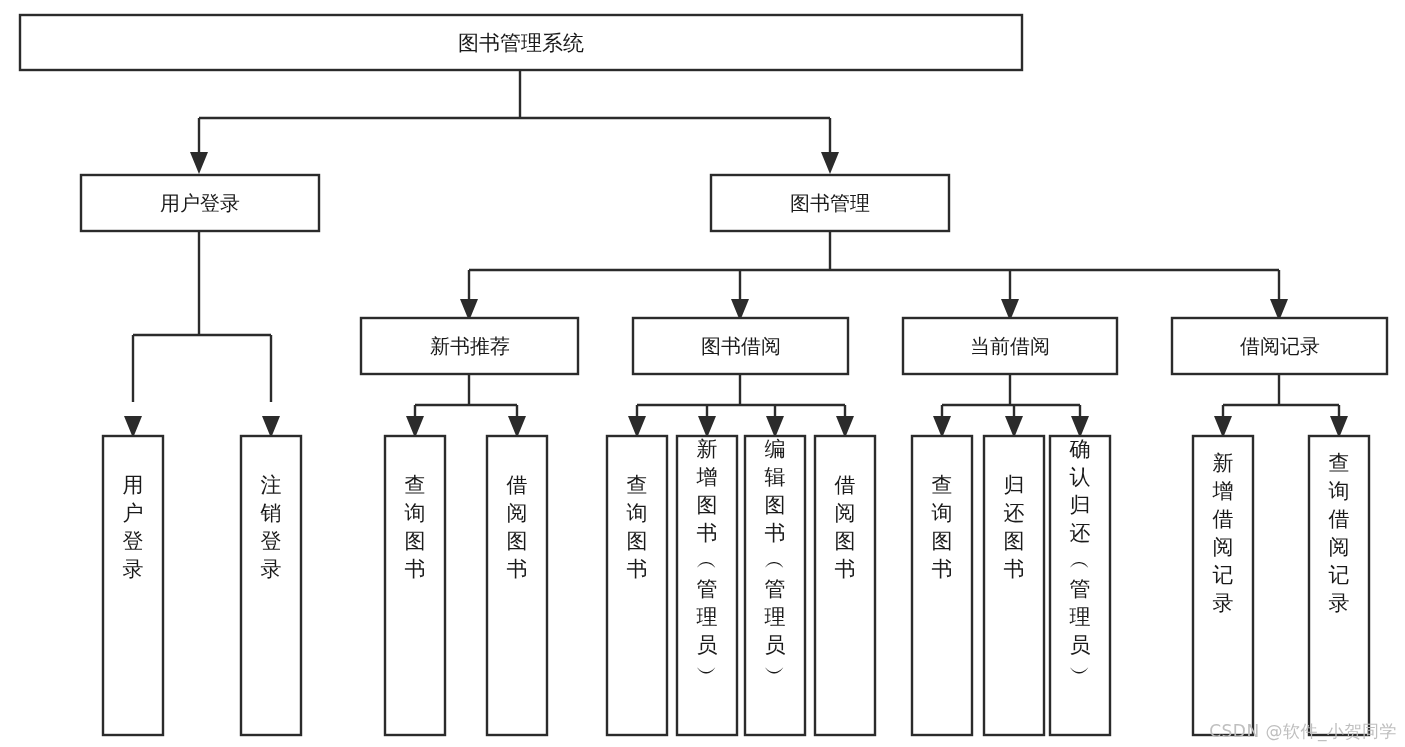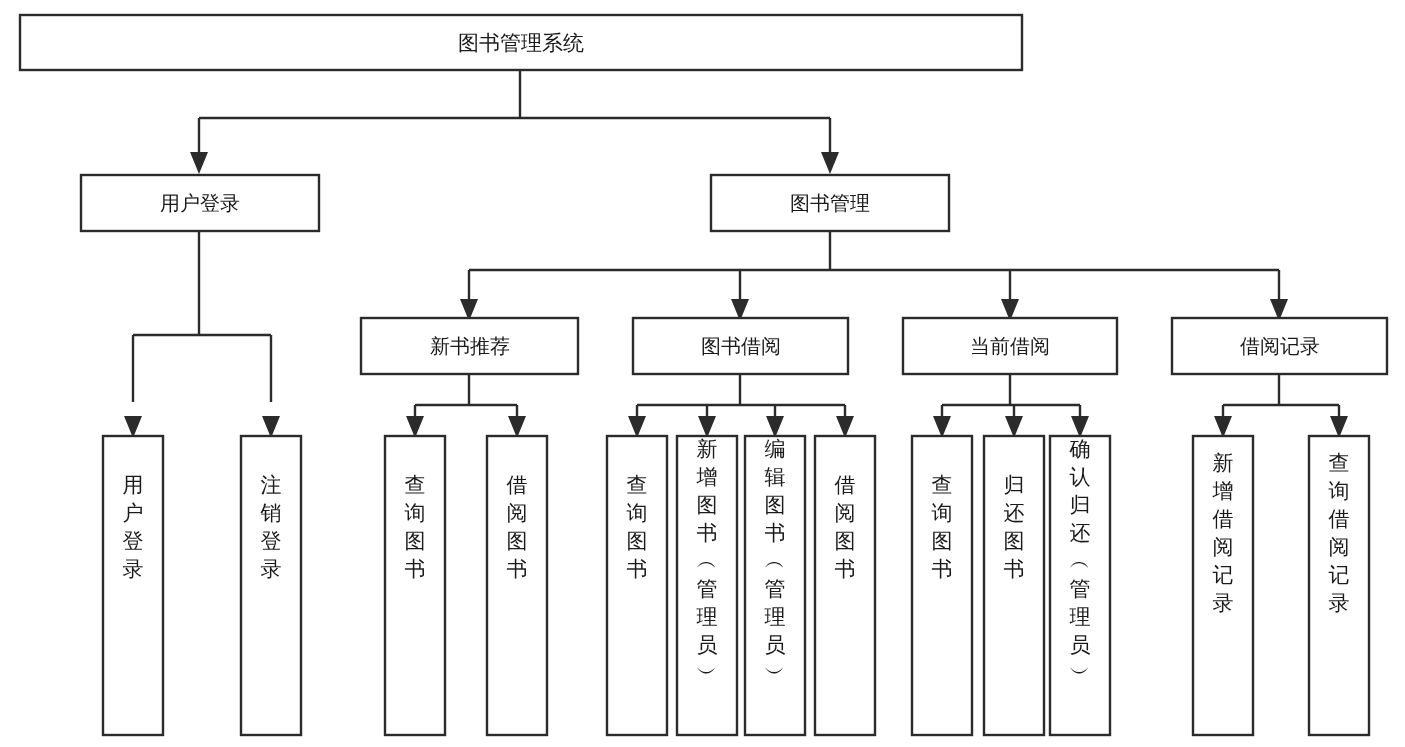--- a/index.html
+++ b/index.html
@@ -231,13 +231,14 @@
       <rect class="node-box" x="1193" y="436" width="60" height="299"></rect>
       <text class="leaf-label" x="1223" y="470"><tspan x="1223" dy="0">新</tspan><tspan x="1223" dy="28">增</tspan><tspan x="1223" dy="28">借</tspan><tspan x="1223" dy="28">阅</tspan><tspan x="1223" dy="28">记</tspan><tspan x="1223" dy="28">录</tspan></text>
     </g>
     <g>
       <rect class="node-box" x="1309" y="436" width="60" height="299"></rect>
       <text class="leaf-label" x="1339" y="470"><tspan x="1339" dy="0">查</tspan><tspan x="1339" dy="28">询</tspan><tspan x="1339" dy="28">借</tspan><tspan x="1339" dy="28">阅</tspan><tspan x="1339" dy="28">记</tspan><tspan x="1339" dy="28">录</tspan></text>
     </g>
 
   </svg>
 
+  <div class="watermark">CSDN @软件_小贺同学</div>
 </div>
 
 </body></html>

